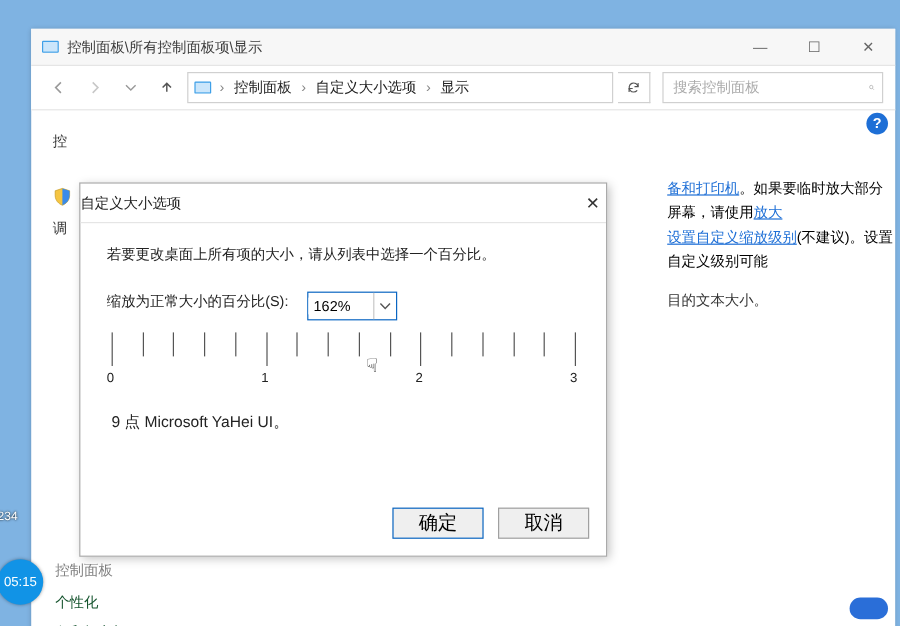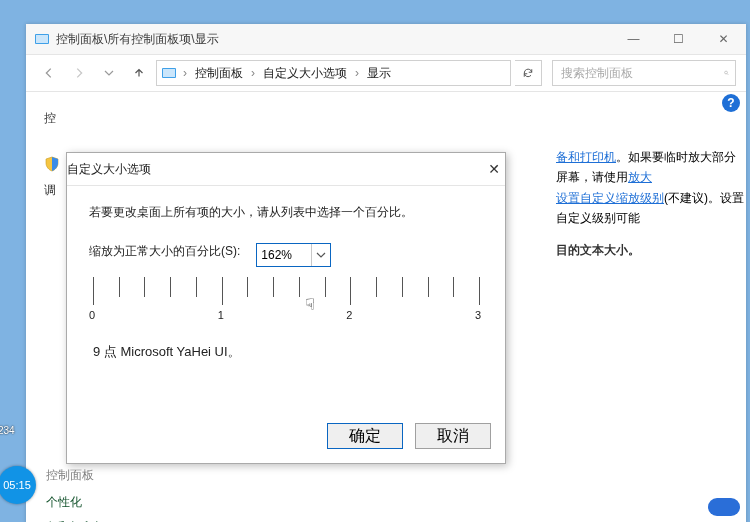--- a/index.html
+++ b/index.html
@@ -26,21 +26,21 @@
   .search input::placeholder{color:#aaa;}
   
   .content{position:relative;padding:12px 18px 0 18px;height:calc(100% - 66px);box-sizing:border-box;}
   .help-icon{position:absolute;top:2px;right:6px;width:18px;height:18px;border-radius:50%;background:#1e6fd6;color:#fff;font-weight:bold;display:flex;align-items:center;justify-content:center;font-size:12px;cursor:pointer;}
   .sidebar-label{color:#333;margin-top:6px;}
   .shield-row{display:flex;align-items:center;gap:6px;margin-top:28px;}
   .shield-row svg{width:16px;height:16px;}
   .partial-text{color:#333;margin-top:10px;}
   .bg-block{position:absolute;left:530px;top:55px;font-size:12px;line-height:1.7;}
   .bg-block a{color:#1e6fd6;text-decoration:underline;cursor:pointer;}
-  .bg-line2{position:absolute;left:530px;top:150px;color:#333;font-weight:bold;}
+  .bg-line2{position:absolute;left:530px;top:150px;color:#333;}
   .apply-btn{position:absolute;right:24px;top:286px;width:76px;height:26px;background:#e9e9e9;border:1px solid #cfcfcf;color:#888;display:flex;align-items:center;justify-content:center;}
   
   .see-also{position:absolute;left:20px;bottom:12px;color:#808080;}
   .see-also .hdr{margin-bottom:10px;}
   .see-also .lnk{color:#14532d;margin-top:8px;cursor:pointer;}
   
   .backdrop{position:absolute;inset:0;}
   .dialog{position:absolute;left:40px;top:60px;width:438px;height:310px;background:#fff;border:1px solid #aaa;box-shadow:2px 2px 8px rgba(0,0,0,.25);}
   .dialog .dlg-title{height:32px;display:flex;align-items:center;justify-content:space-between;padding:0 0;border-bottom:1px solid #e5e5e5;font-size:12px;color:#222;}
   .dialog .close-x{width:22px;height:22px;display:flex;align-items:center;justify-content:center;cursor:pointer;font-size:14px;color:#333;}

